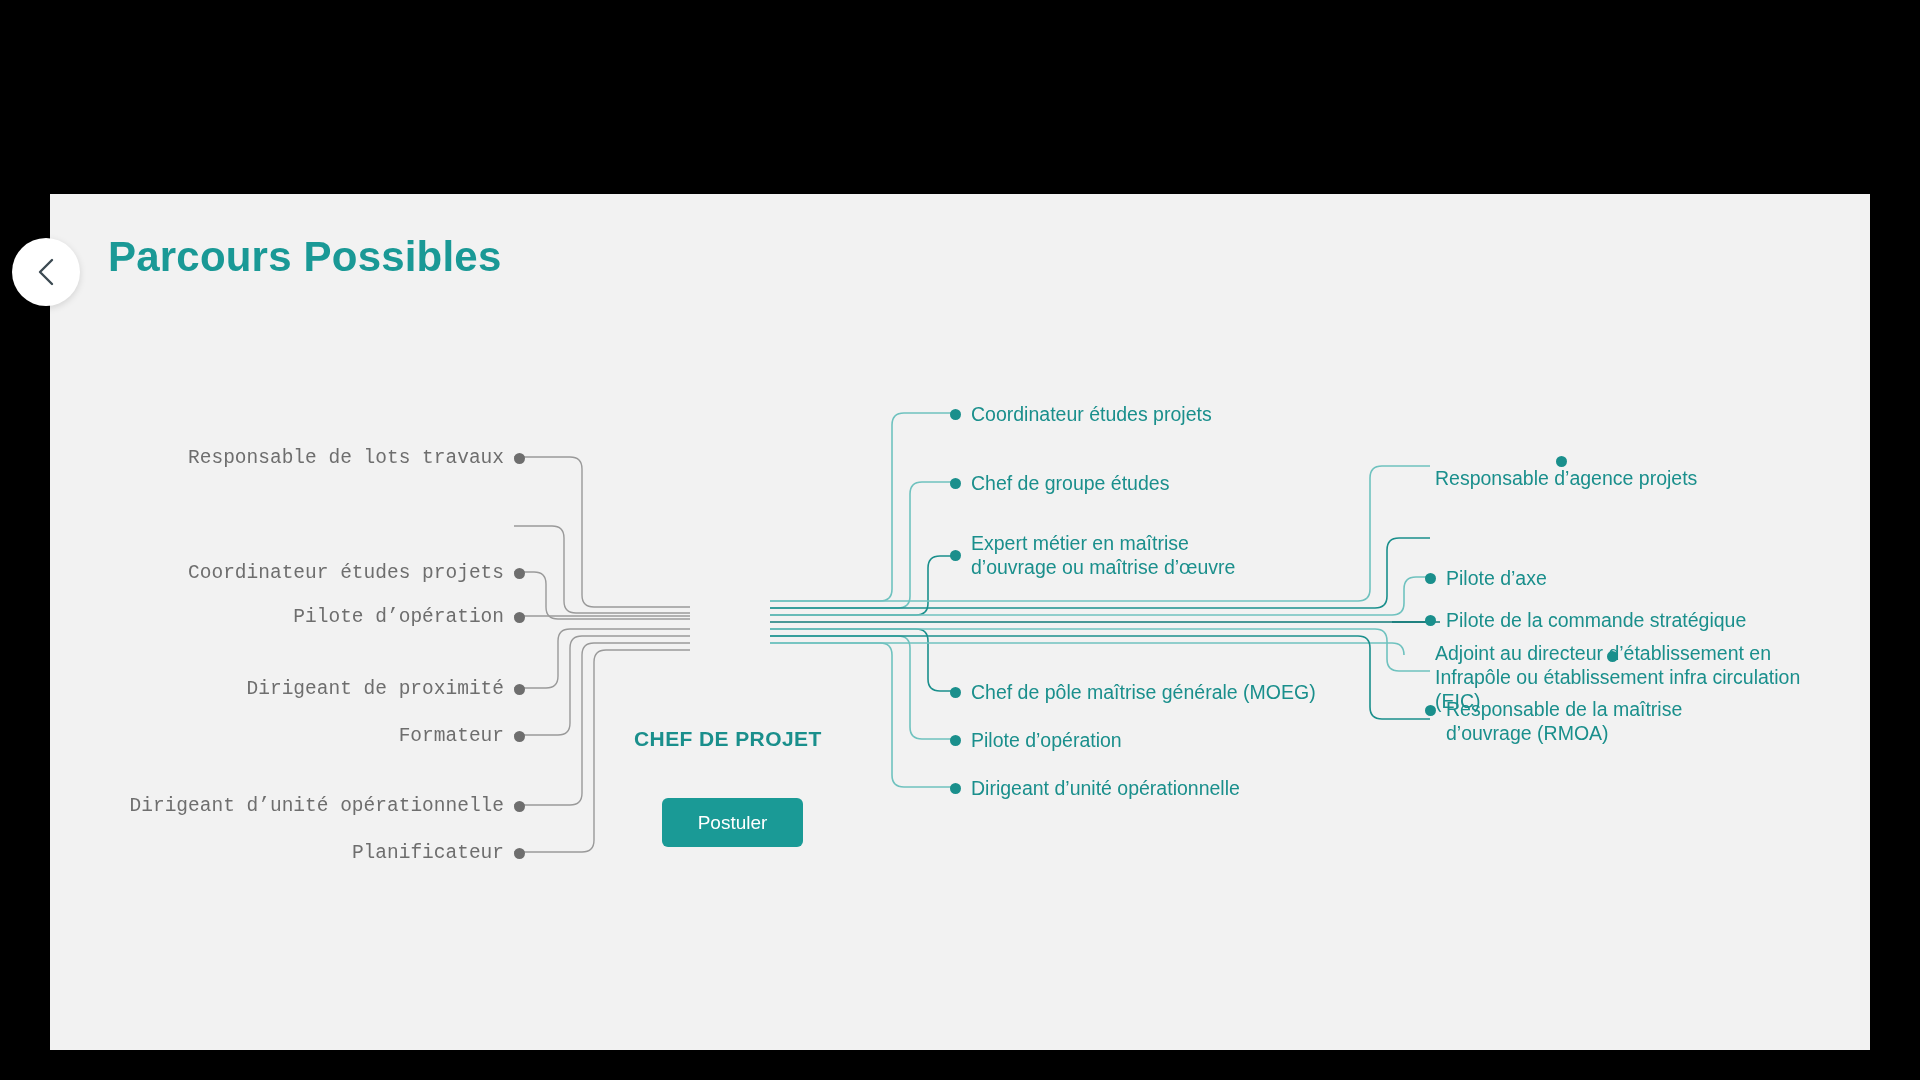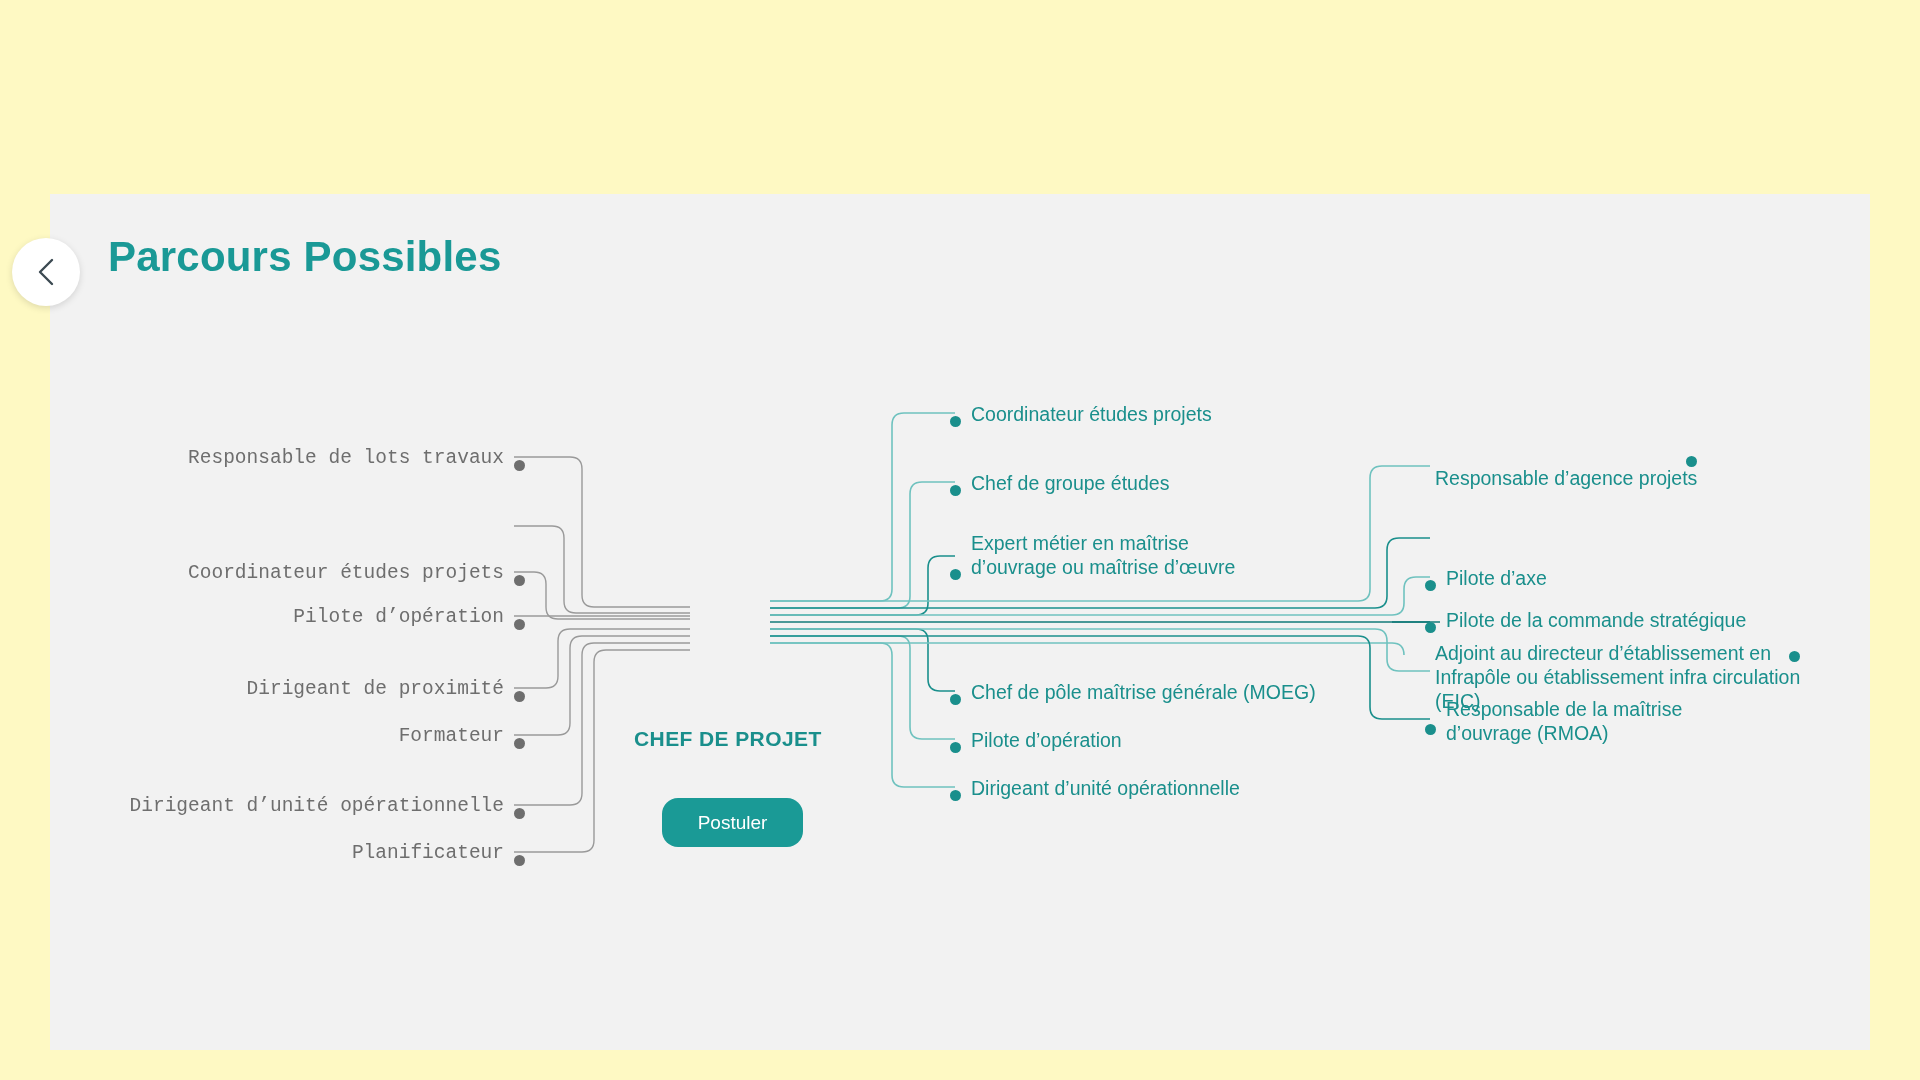--- a/index.html
+++ b/index.html
@@ -9,21 +9,21 @@
     height: 1080px;
     background: #ffffff;
     font-family: "Liberation Sans", sans-serif;
     overflow: hidden;
   }
 
   #root {
     position: relative;
     width: 1920px;
     height: 1080px;
-    background: #fef9c3;
+    background: #000000;
   }
 
   
   #card {
     position: absolute;
     left: 50px;
     top: 194px;
     width: 1820px;
     height: 856px;
     background: #f2f2f2;
@@ -68,21 +68,21 @@
     height: 1080px;
     pointer-events: none;
     z-index: 1;
   }
 
   
   .node {
     position: absolute;
     z-index: 5;
     display: flex;
-    align-items: flex-end;
+    align-items: center;
     line-height: 1.22;
   }
 
   .node .dot {
     width: 11px;
     height: 11px;
     border-radius: 50%;
     flex: none;
   }
 
@@ -125,21 +125,21 @@
     white-space: nowrap;
   }
 
   #apply-btn {
     position: absolute;
     left: 662px;
     top: 798px;
     width: 141px;
     height: 49px;
     border: none;
-    border-radius: 16px;
+    border-radius: 6px;
     background: #1a9a96;
     color: #ffffff;
     font-size: 19px;
     font-family: "Liberation Sans", sans-serif;
     cursor: pointer;
     z-index: 6;
     padding: 0;
   }
 </style>
 </head>

